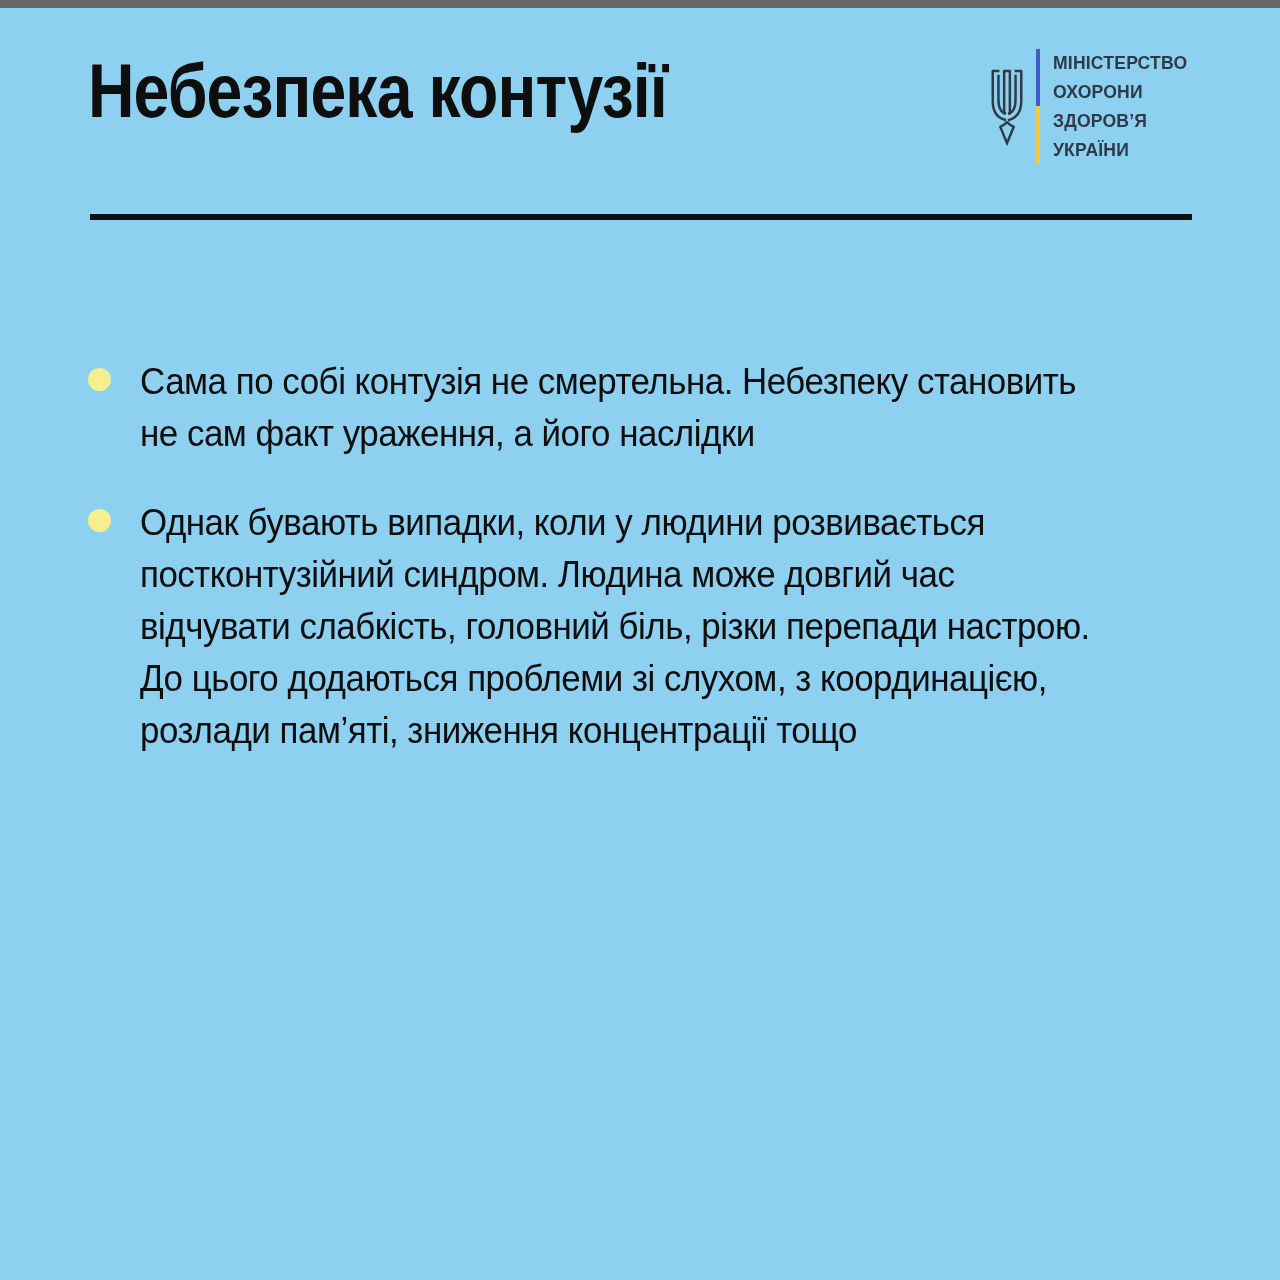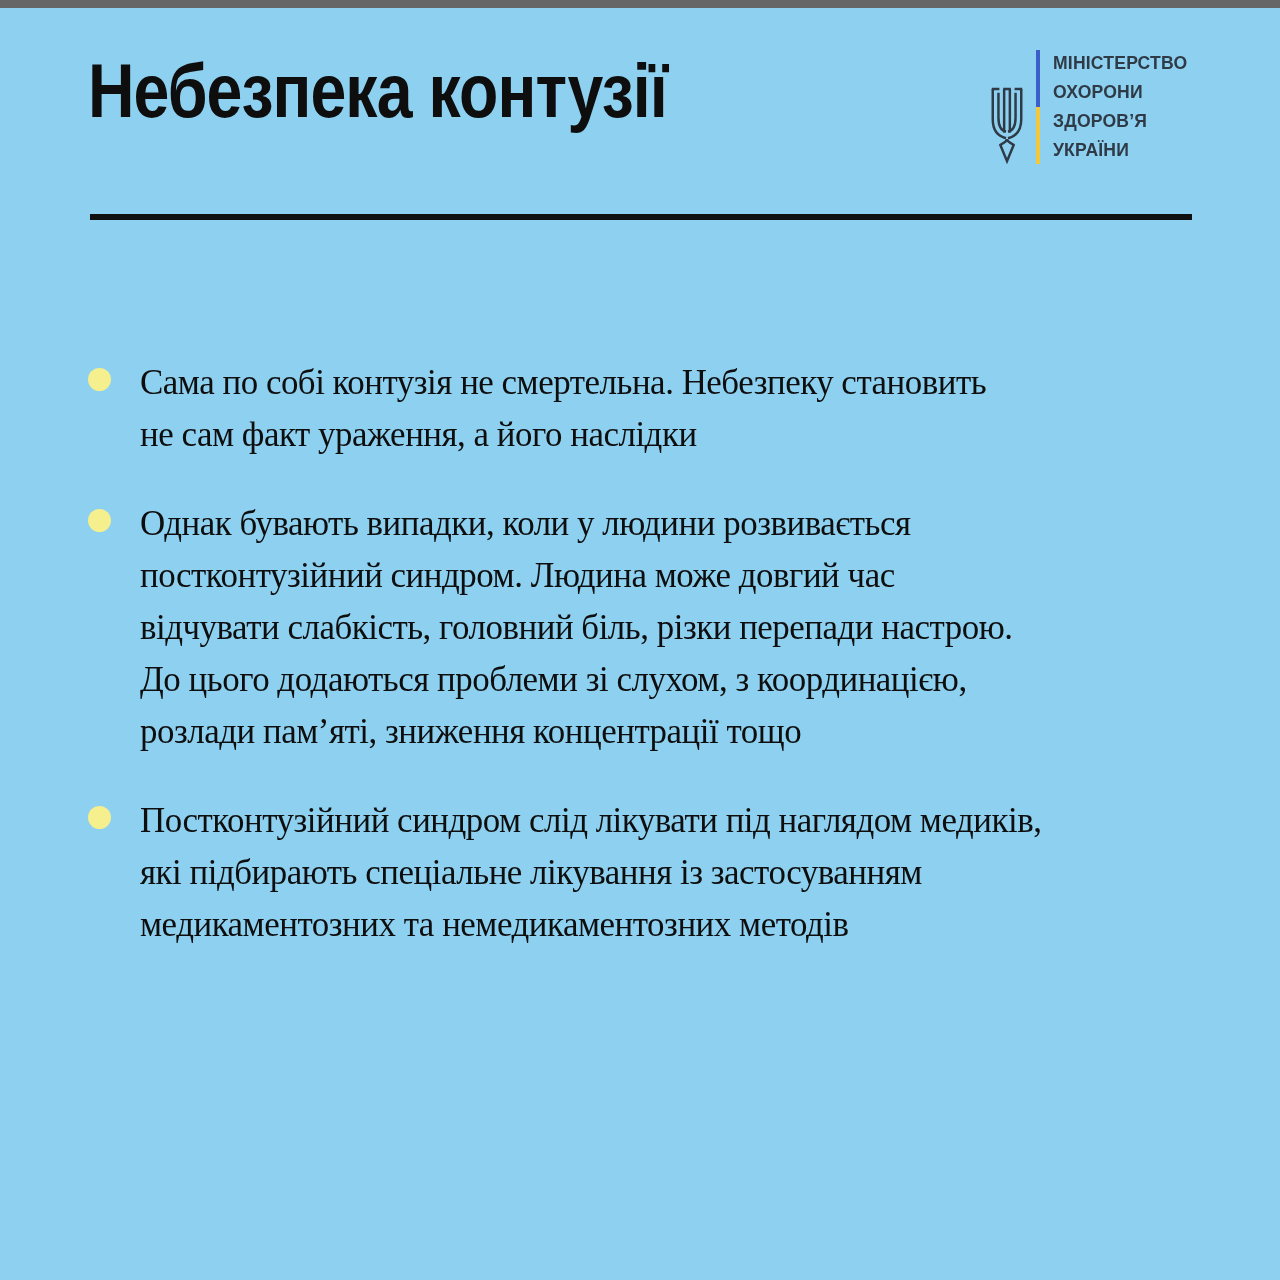--- a/index.html
+++ b/index.html
@@ -30,21 +30,21 @@
     transform-origin: left top;
     white-space: nowrap;
   }
 
   
   .logo {
     position: absolute;
     top: 40px;
     right: 86px;
     display: flex;
-    align-items: flex-end;
+    align-items: center;
     color: var(--logo-text, #2E3A46);
   }
   .tryzub { display: block; margin-top: 2px; margin-right: 10px; }
   .flagbar {
     display: flex;
     flex-direction: column;
     width: 4px;
     height: 114px;
     margin-right: 13px;
   }
@@ -72,21 +72,20 @@
 
   
   .bullets {
     position: absolute;
     left: 88px;
     top: 348px;
     width: 1150px;
     margin: 0;
     padding: 0;
     list-style: none;
-    font-family: Liberation Serif, serif;
   }
   .bullet {
     display: flex;
     align-items: flex-start;
     margin-bottom: 37px;
   }
   .dot {
     flex: 0 0 auto;
     width: 23px;
     height: 23px;
@@ -152,23 +151,15 @@
       <span class="dot"></span>
       <div class="bullet-text">
         <div class="line">Однак бувають випадки, коли у людини розвивається</div>
         <div class="line">постконтузійний синдром. Людина може довгий час</div>
         <div class="line">відчувати слабкість, головний біль, різки перепади настрою.</div>
         <div class="line">До цього додаються проблеми зі слухом, з координацією,</div>
         <div class="line">розлади пам’яті, зниження концентрації тощо</div>
       </div>
     </li>
 
-    <li class="bullet">
-      <span class="dot"></span>
-      <div class="bullet-text">
-        <div class="line">Постконтузійний синдром слід лікувати під наглядом медиків,</div>
-        <div class="line">які підбирають спеціальне лікування із застосуванням</div>
-        <div class="line">медикаментозних та немедикаментозних методів</div>
-      </div>
-    </li>
 
   </ul>
 </div>
 
 </body></html>

